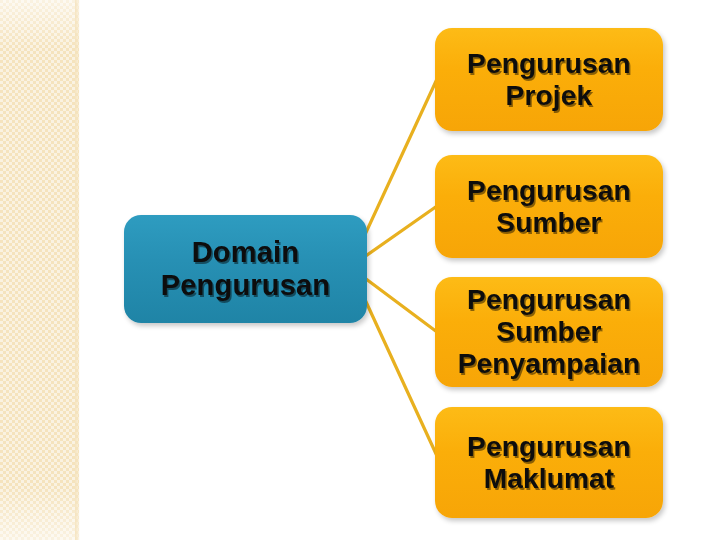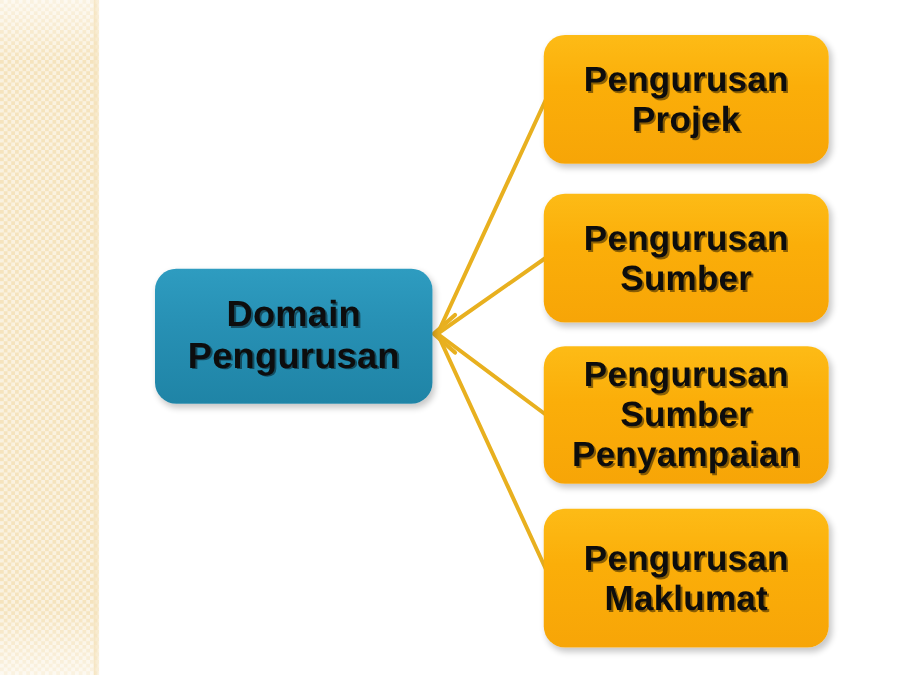--- a/index.html
+++ b/index.html
@@ -82,21 +82,21 @@
     color: #0d0d0d;
     line-height: 1.14;
     letter-spacing: 0.2px;
     text-shadow: 1.5px 1.5px 0 rgba(0,0,0,0.45);
     white-space: pre-line;
   }
 
   .node-root {
     left: 124px;
     top: 215px;
-    width: 222px;
+    width: 243px;
     height: 108px;
     background: linear-gradient(to bottom, #2e9cc0 0%, #2790b4 42%, #1f84a6 100%);
     box-shadow: 2px 3px 5px rgba(0,0,0,0.22);
   }
   .node-root .node-label { font-size: 29px; }
 
   .node-branch {
     left: 435px;
     width: 228px;
     background: linear-gradient(to bottom, #fdbb16 0%, #fbae09 40%, #f7a507 100%);

